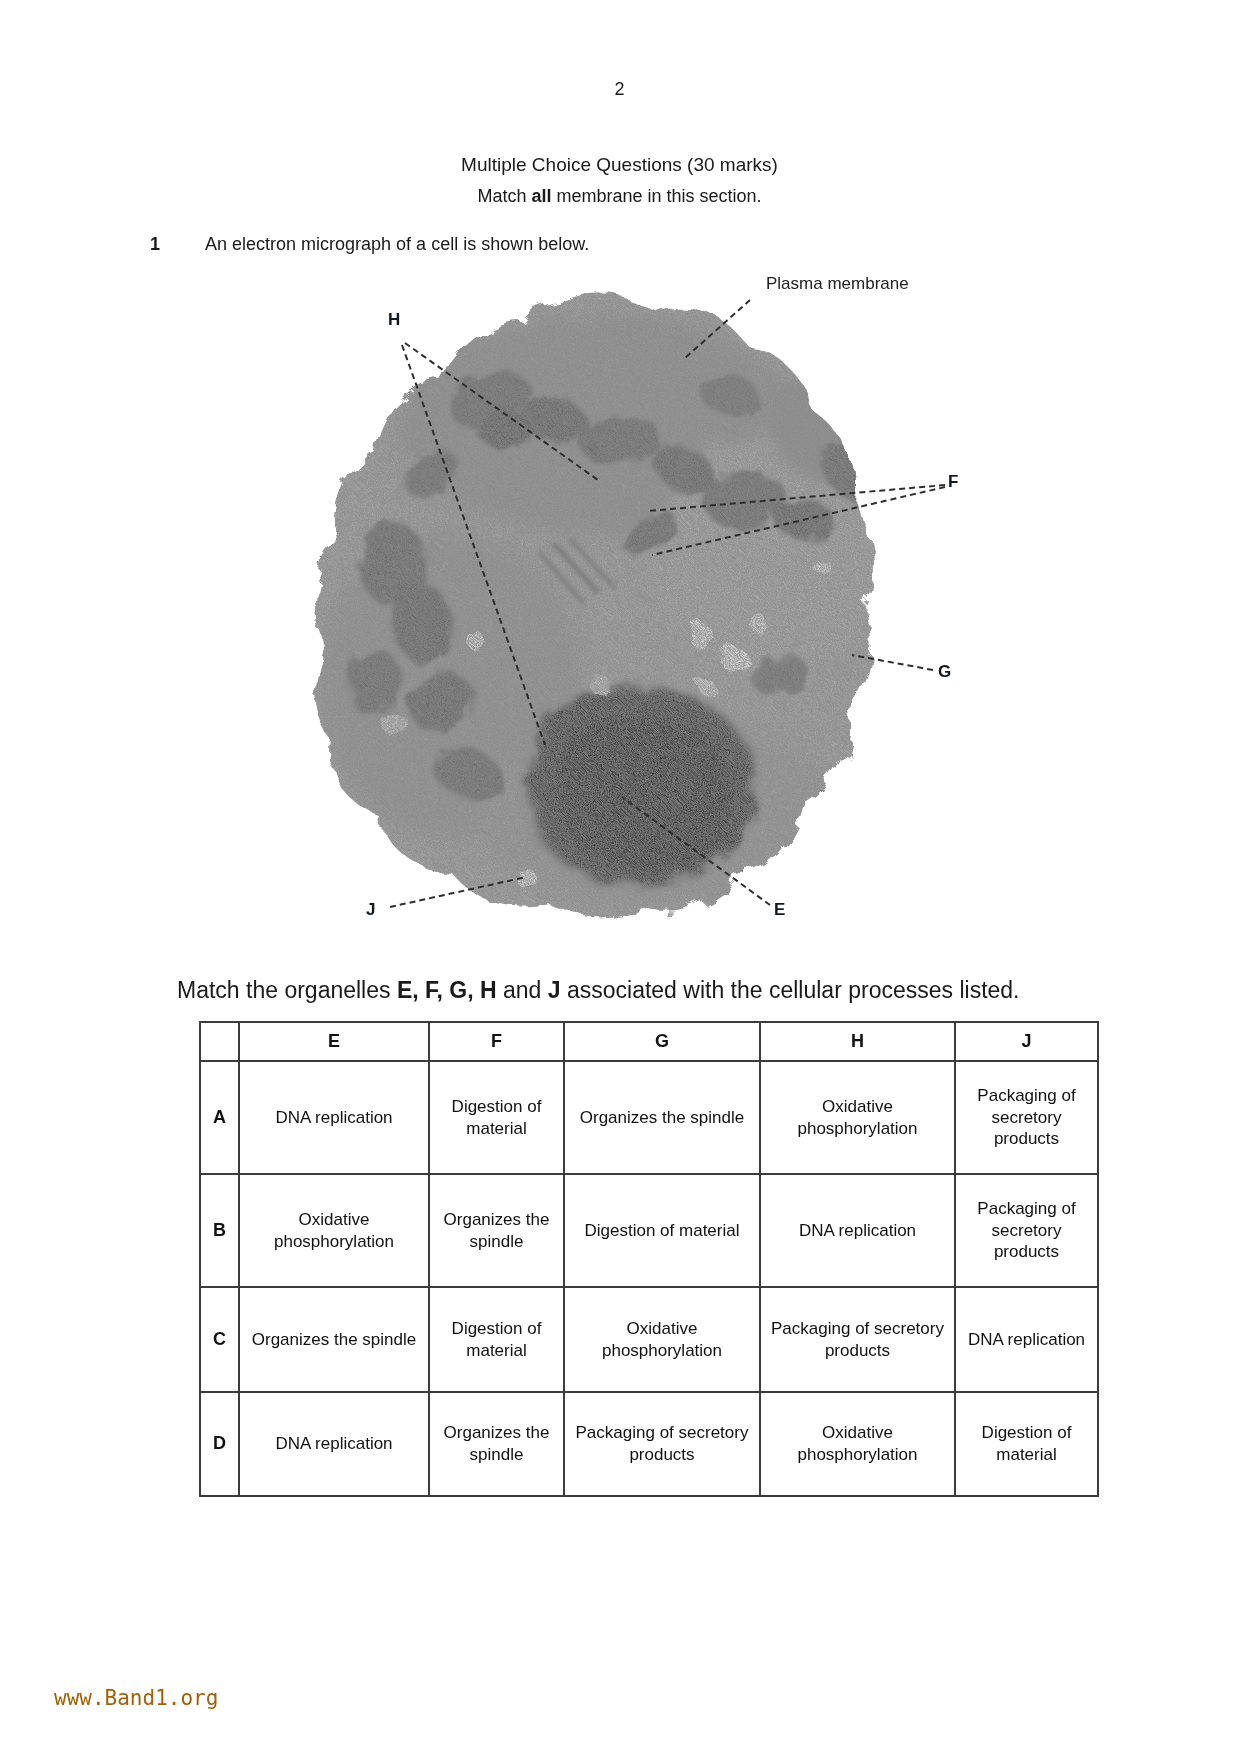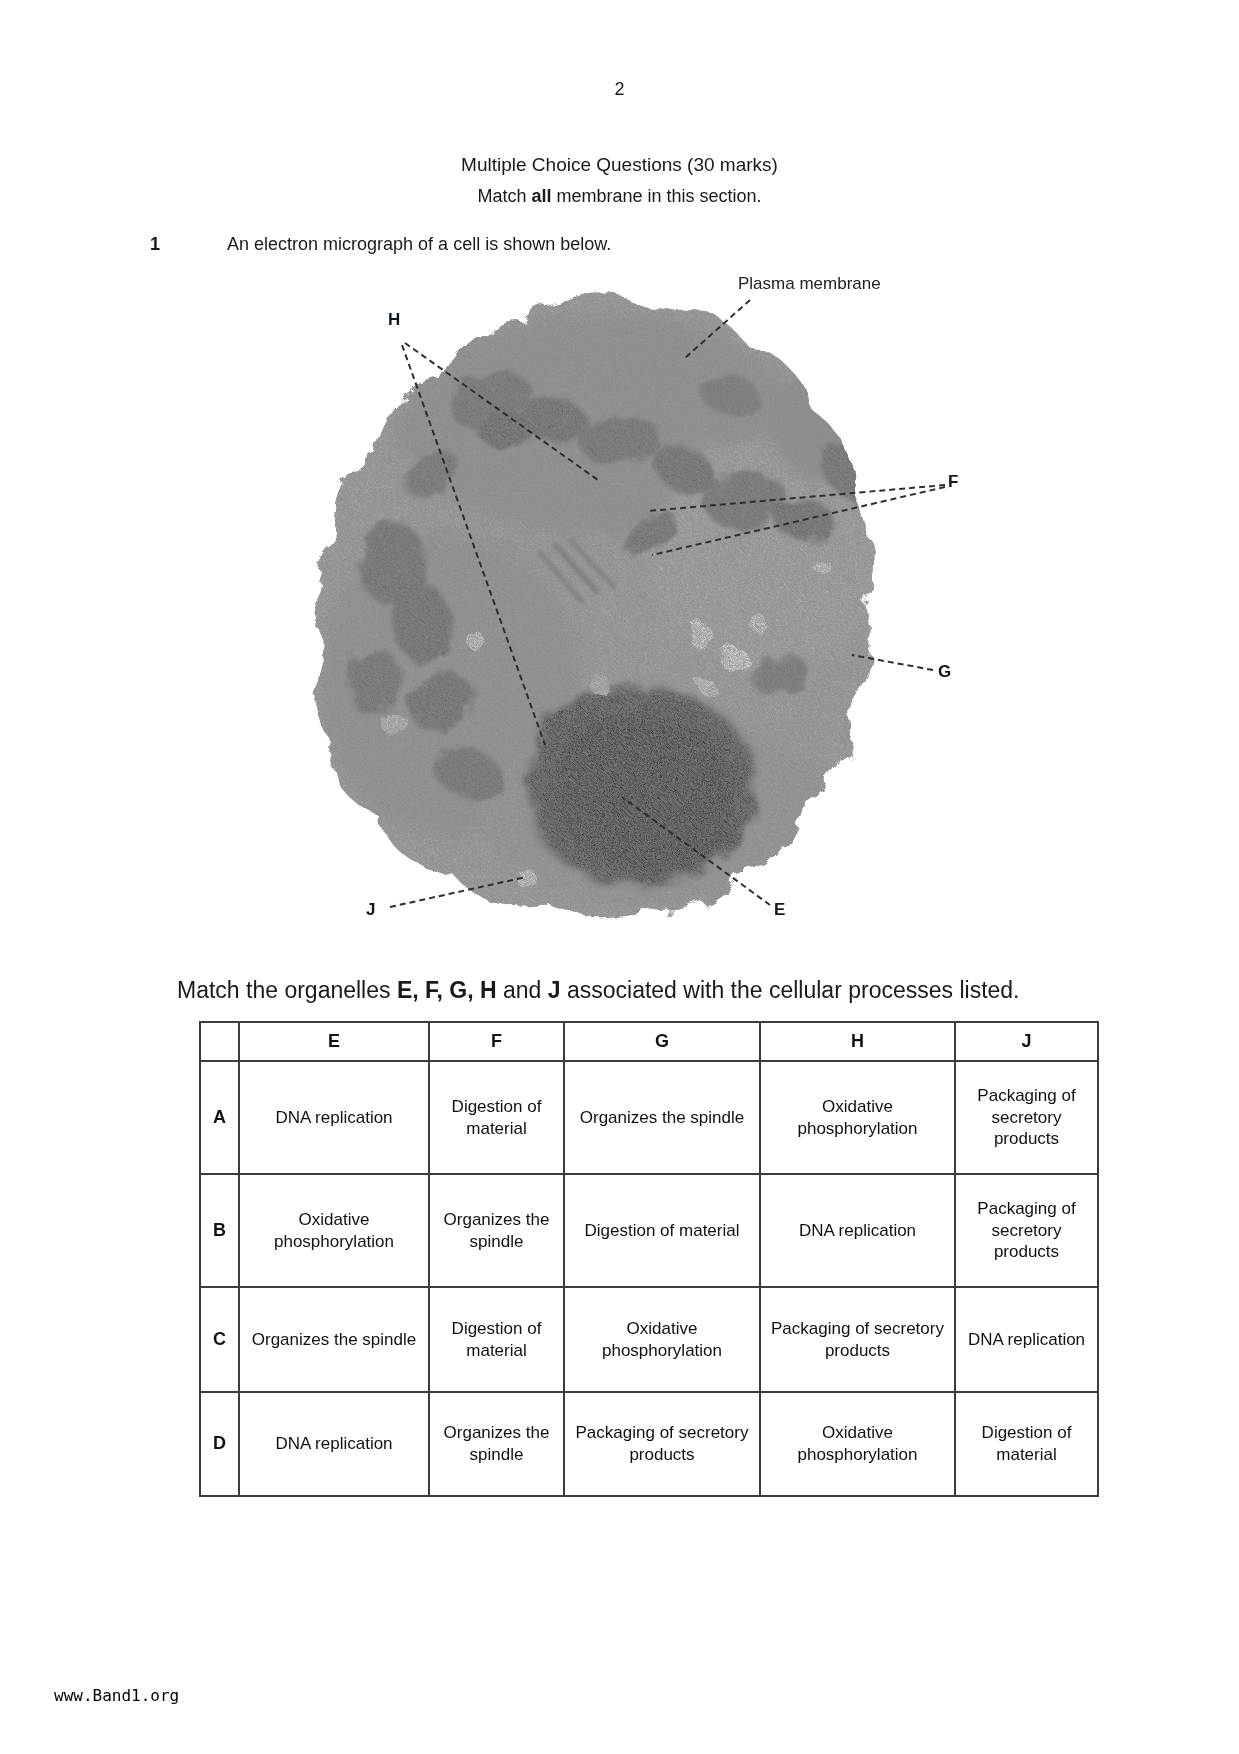--- a/index.html
+++ b/index.html
@@ -10,21 +10,21 @@
     color:#1a1a1a;
     position:relative;
     overflow:hidden;
   }
   .abs{position:absolute;}
   .center-line{left:0;right:0;text-align:center;}
   #page-number{top:79px;font-size:18px;}
   #doc-title{top:154px;font-size:19px;font-weight:normal;}
   #doc-subtitle{top:186px;font-size:18px;}
   #question-line{top:234px;left:150px;font-size:18px;white-space:nowrap;}
-  #question-text{margin-left:67px;}
+  #question-text{margin-left:45px;}
   .b{font-weight:bold;text-align:right;}
 
   
   #figure{left:300px;top:255px;width:700px;height:690px;}
   #figure svg{position:absolute;left:0;top:0;}
   .cell-label{
     position:absolute;
     font-size:17px;font-weight:bold;color:#101820;
     font-family:"Liberation Sans", sans-serif;
   }
@@ -45,21 +45,21 @@
     padding:2px 6px;
     font-weight:normal;
   }
   #match-table .hdr{font-weight:bold;font-size:18px;}
   #match-table .rowlab{font-weight:bold;font-size:18px;}
 
   
   #footer{
     left:54px;top:1686px;
     font-family:"DejaVu Sans Mono", monospace;
-    font-size:16px;color:#000000;
+    font-size:21px;color:#a16207;
   }
 </style>
 </head>
 <body>
 
 <div class="abs center-line" id="page-number">2</div>
 
 <div class="abs center-line" id="doc-title">Multiple Choice Questions (30 marks)</div>
 
 <div class="abs center-line" id="doc-subtitle"><span>Match </span><span class="b">all</span><span> membrane in this section.</span></div>
@@ -151,21 +151,21 @@
       <path d="M 105,88 L 298,225"></path>
       <path d="M 102,90 L 245,490"></path>
       <path d="M 645,230 L 348,256"></path>
       <path d="M 645,232 L 352,300"></path>
       <path d="M 633,415 L 552,400"></path>
       <path d="M 90,652 L 226,622"></path>
       <path d="M 470,650 L 322,542"></path>
     </g>
   </svg>
 
-  <div class="cell-label plasma-label" style="left:438px;top:19px;">Plasma membrane</div>
+  <div class="cell-label plasma-label" style="left:466px;top:19px;">Plasma membrane</div>
   <div class="cell-label" style="left:88px;top:55px;">H</div>
   <div class="cell-label" style="left:648px;top:217px;">F</div>
   <div class="cell-label" style="left:638px;top:407px;">G</div>
   <div class="cell-label" style="left:66px;top:645px;">J</div>
   <div class="cell-label" style="left:474px;top:645px;">E</div>
 </div>
 
 <div class="abs" id="match-line"><span>Match the organelles </span><span class="b">E, F, G, H</span><span> and </span><span class="b">J</span><span> associated with the cellular processes listed.</span></div>
 
 <table id="match-table">

